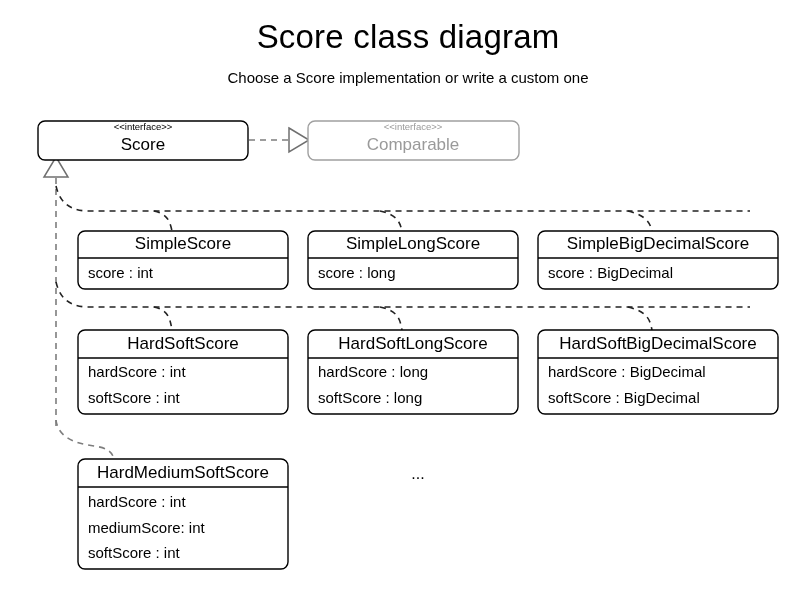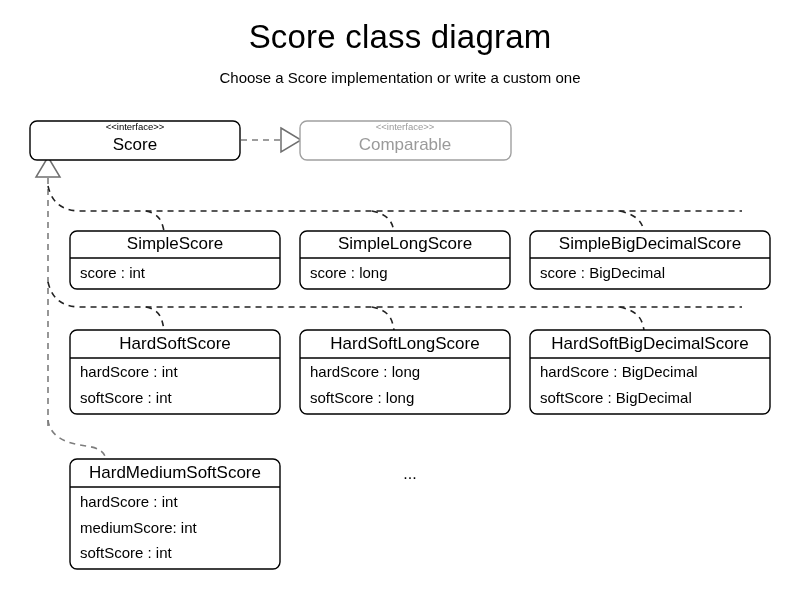--- a/index.html
+++ b/index.html
@@ -10,21 +10,21 @@
   body {
     width: 800px;
     height: 600px;
     position: relative;
     overflow: hidden;
     font-family: "Liberation Sans", sans-serif;
     color: #000000;
   }
   #diagram-root {
     position: absolute;
-    left: 0;
+    left: 8px;
     top: 0;
     width: 736px;
     height: 600px;
   }
   .page-title {
     position: absolute;
     left: 0;
     top: 18px;
     width: 800px;
     text-align: center;

